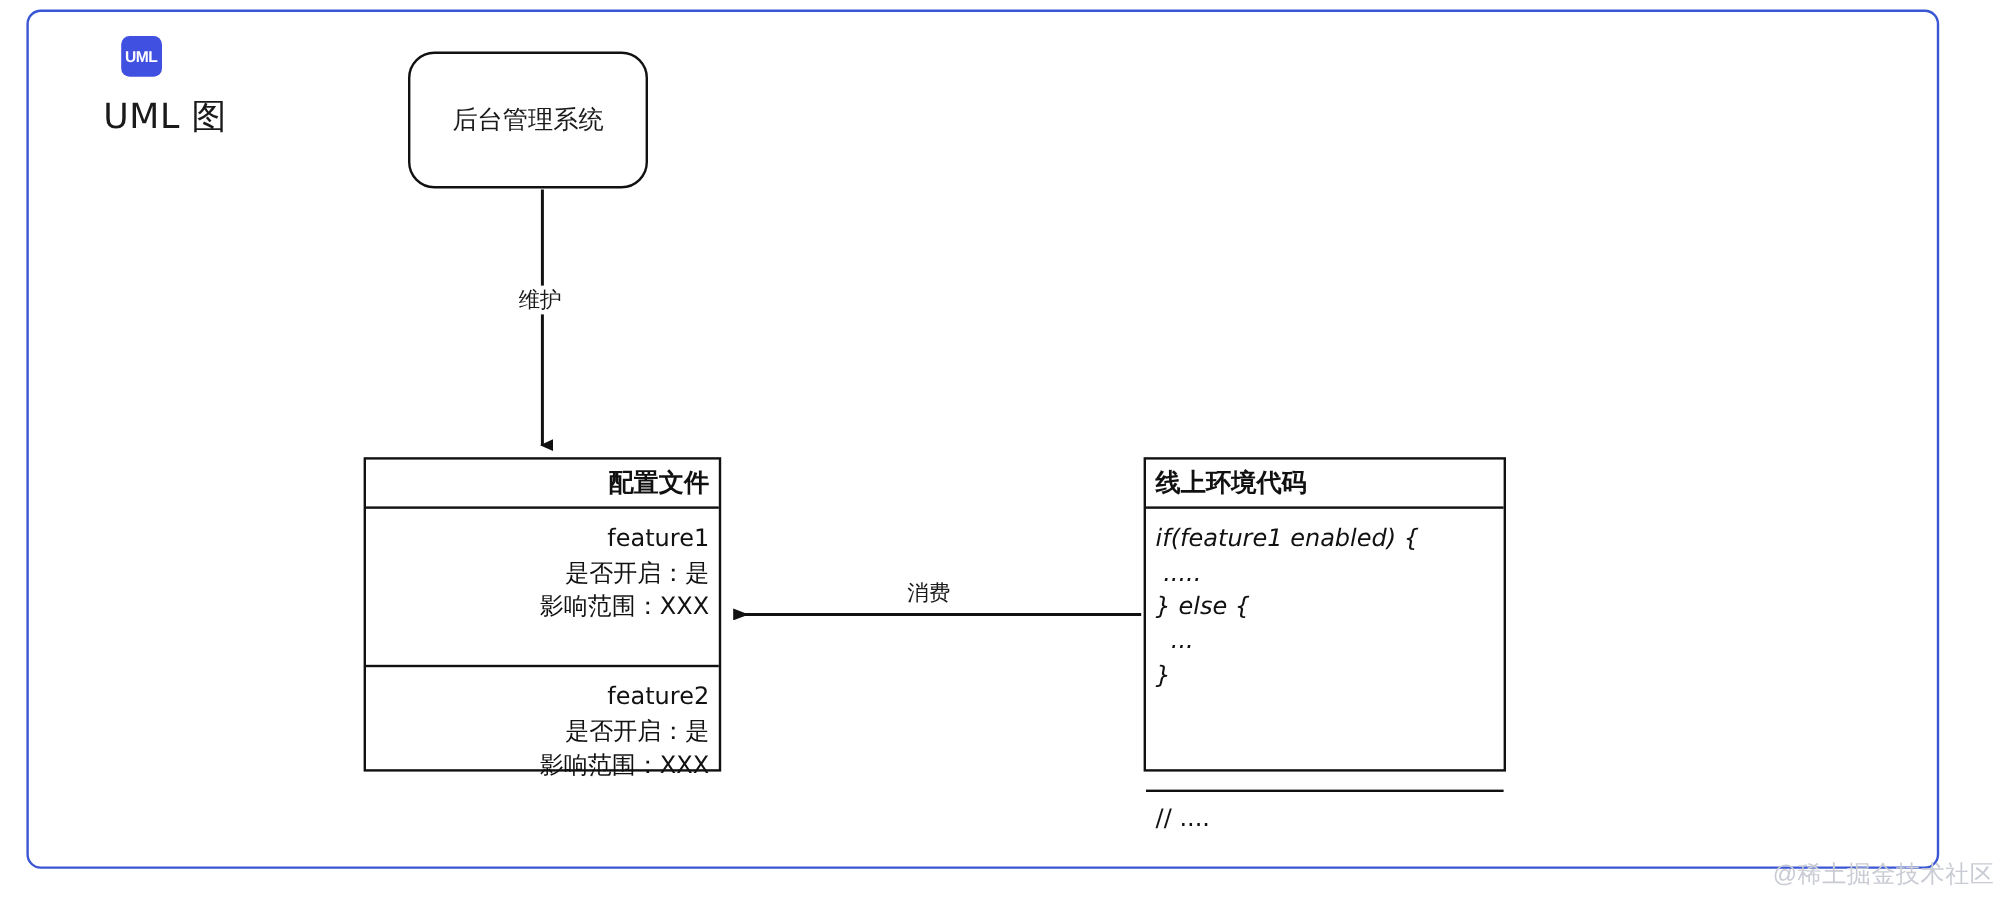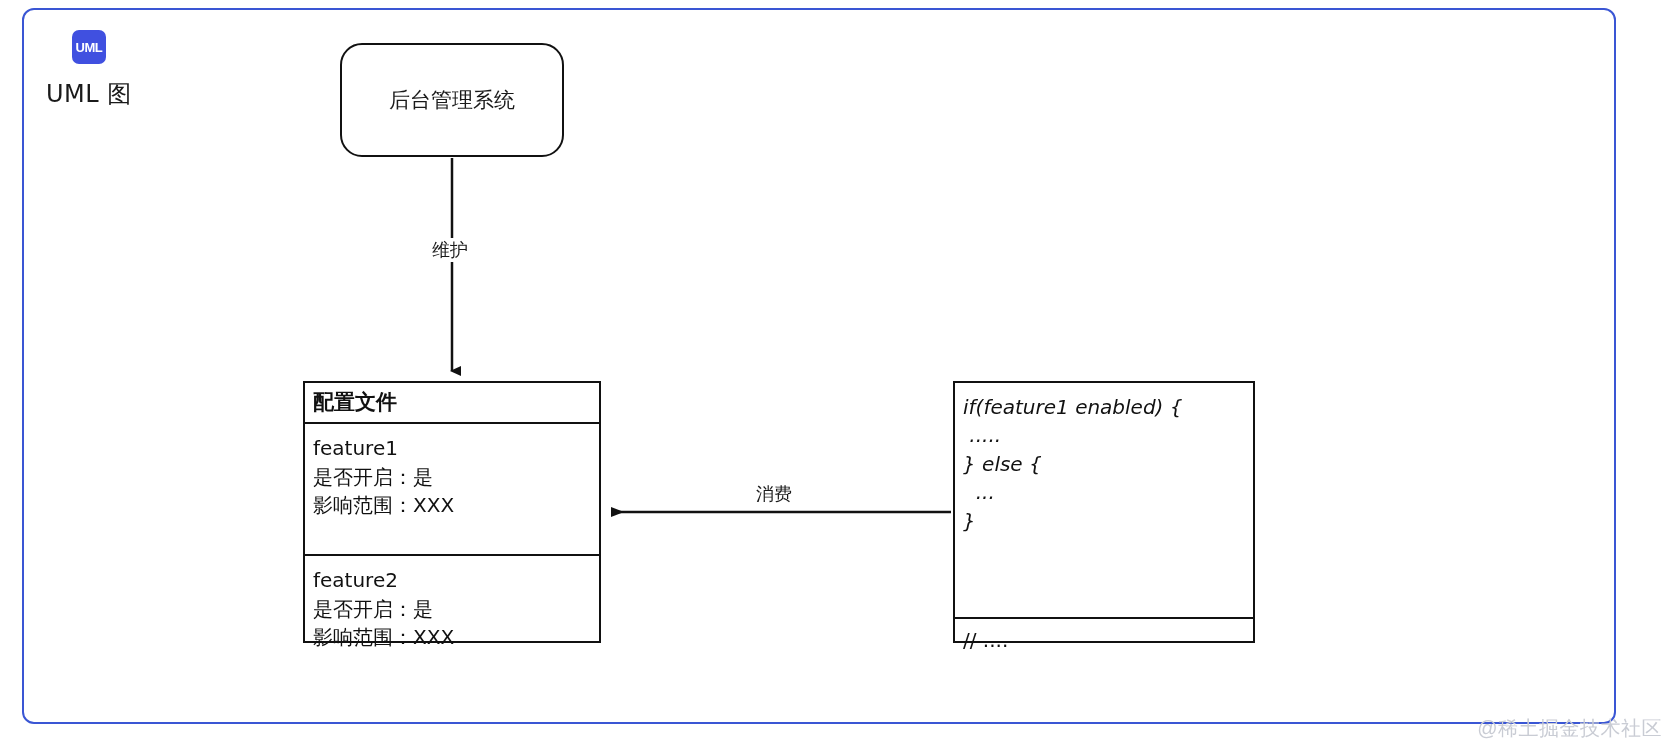--- a/index.html
+++ b/index.html
@@ -45,41 +45,42 @@
     color: #ffffff;
     font-size: 13px;
     font-weight: bold;
     letter-spacing: -0.4px;
     display: flex;
     align-items: center;
     justify-content: center;
     font-family: "Liberation Sans", sans-serif;
   }
   .header-title {
-    font-size: 24px;
+    font-size: 29px;
     color: #1a1a1a;
     font-family: "DejaVu Sans", "Liberation Sans", sans-serif;
     letter-spacing: 0.5px;
+    margin-left: 40px;
   }
 
   
   #diagram {
     position: absolute;
     left: 0;
     top: 0;
     width: 1680px;
     height: 748px;
   }
 
   
   .node-actor {
     position: absolute;
     left: 340px;
     top: 43px;
-    width: 224px;
+    width: 200px;
     height: 114px;
     border: 2px solid #111111;
     border-radius: 22px;
     background: #ffffff;
     box-sizing: border-box;
     display: flex;
     align-items: center;
     justify-content: center;
   }
   .node-actor .label {
@@ -115,20 +116,21 @@
   .umlclass .compartment + .compartment {
     border-top: 2px solid #111111;
   }
 
   
   #class-config {
     left: 303px;
     top: 381px;
     width: 298px;
     height: 262px;
+    text-align: right;
   }
   #class-config .c1 { height: 108px; }
   #class-config .c2 { height: 110px; }
 
   #class-code {
     left: 953px;
     top: 381px;
     width: 302px;
     height: 262px;
   }
@@ -196,20 +198,21 @@
     <div class="title-row">配置文件</div>
     <div class="compartment c1">feature1
 是否开启：是
 影响范围：XXX</div>
     <div class="compartment c2">feature2
 是否开启：是
 影响范围：XXX</div>
   </div>
 
   <div class="umlclass" id="class-code">
+    <div class="title-row">线上环境代码</div>
     <div class="compartment c1">if(feature1 enabled) {
  .....
 } else {
   ...
 }</div>
     <div class="compartment c2">// ....</div>
   </div>
 
   <div class="watermark">@稀土掘金技术社区</div>
 

